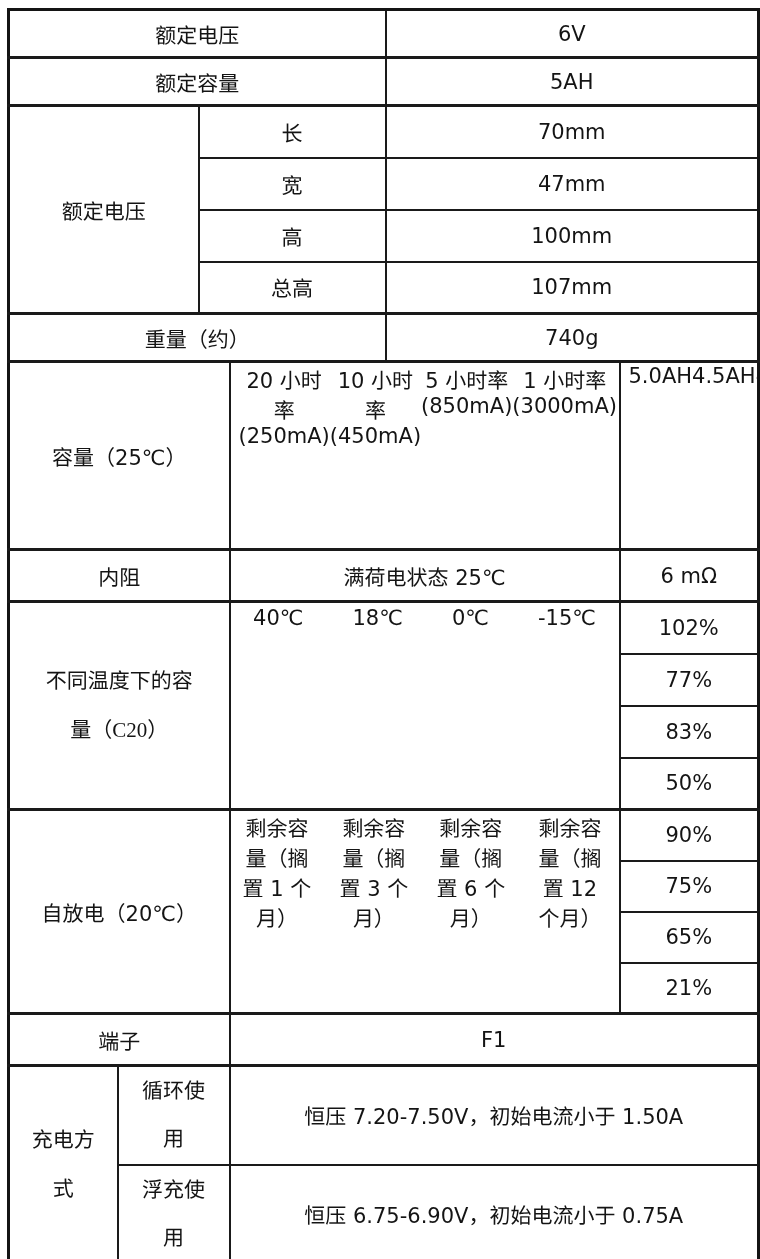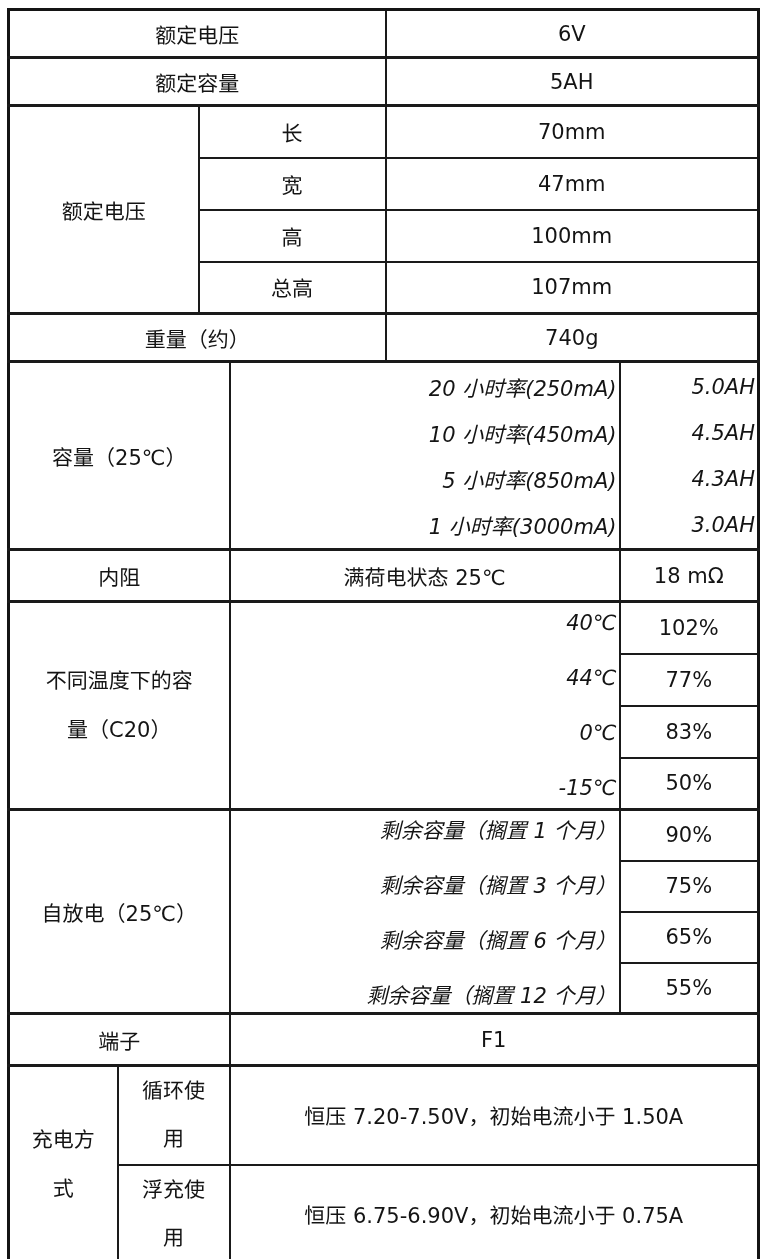--- a/index.html
+++ b/index.html
@@ -18,40 +18,40 @@
     table-layout: fixed;
     width: 745px;
     margin: 8px 0 0 7px;
     border: 3px solid #141414;
   }
   td {
     border: 2px solid #1a1a1a;
     text-align: center;
     vertical-align: middle;
     font-size: 21px;
-    padding: 0 2px;
+    padding: 0 8px;
     overflow: hidden;
     background: #ffffff;
   }
   tr.sec td { border-top-width: 3px; }
   .h48 { height: 48px; }
   .h52 { height: 52px; }
   .h51 { height: 51px; }
   .h95 { height: 95px; }
   .h188 { height: 188px; }
   .wrap {
     white-space: pre-line;
     line-height: 2.3;
+    font-family: Liberation Serif, serif;
   }
   .dist {
     display: flex;
-    flex-direction: column;
+    flex-direction: row;
     justify-content: space-around;
-    align-items: flex-end;
-    font-style: italic;
+    align-items: flex-start;
   }
   .dh184 { height: 184px; }
   .dh200 { height: 200px; gap: 20px; }
 </style>
 </head>
 <body>
 
 <table class="spec">
   <colgroup>
     <col style="width:109px">
@@ -112,66 +112,66 @@
         <span>4.5AH</span>
         <span>4.3AH</span>
         <span>3.0AH</span>
       </div>
     </td>
   </tr>
 
   <tr class="h52 sec">
     <td colspan="3">内阻</td>
     <td colspan="2">满荷电状态 25℃</td>
-    <td>18 mΩ</td>
+    <td>6 mΩ</td>
   </tr>
 
   <tr class="h52 sec">
     <td colspan="3" rowspan="4" class="wrap">不同温度下的容
 量（C20）</td>
     <td colspan="2" rowspan="4">
       <div class="dist dh200">
         <span>40℃</span>
-        <span>44℃</span>
+        <span>18℃</span>
         <span>0℃</span>
         <span>-15℃</span>
       </div>
     </td>
     <td>102%</td>
   </tr>
   <tr class="h52">
     <td>77%</td>
   </tr>
   <tr class="h52">
     <td>83%</td>
   </tr>
   <tr class="h52">
     <td>50%</td>
   </tr>
 
   <tr class="h51 sec">
-    <td colspan="3" rowspan="4">自放电（25℃）</td>
+    <td colspan="3" rowspan="4">自放电（20℃）</td>
     <td colspan="2" rowspan="4">
       <div class="dist dh200">
         <span>剩余容量（搁置 1 个月）</span>
         <span>剩余容量（搁置 3 个月）</span>
         <span>剩余容量（搁置 6 个月）</span>
         <span>剩余容量（搁置 12 个月）</span>
       </div>
     </td>
     <td>90%</td>
   </tr>
   <tr class="h51">
     <td>75%</td>
   </tr>
   <tr class="h51">
     <td>65%</td>
   </tr>
   <tr class="h51">
-    <td>55%</td>
+    <td>21%</td>
   </tr>
 
   <tr class="h52 sec">
     <td colspan="3">端子</td>
     <td colspan="3">F1</td>
   </tr>
 
   <tr class="h95 sec">
     <td rowspan="2" class="wrap">充电方
 式</td>

